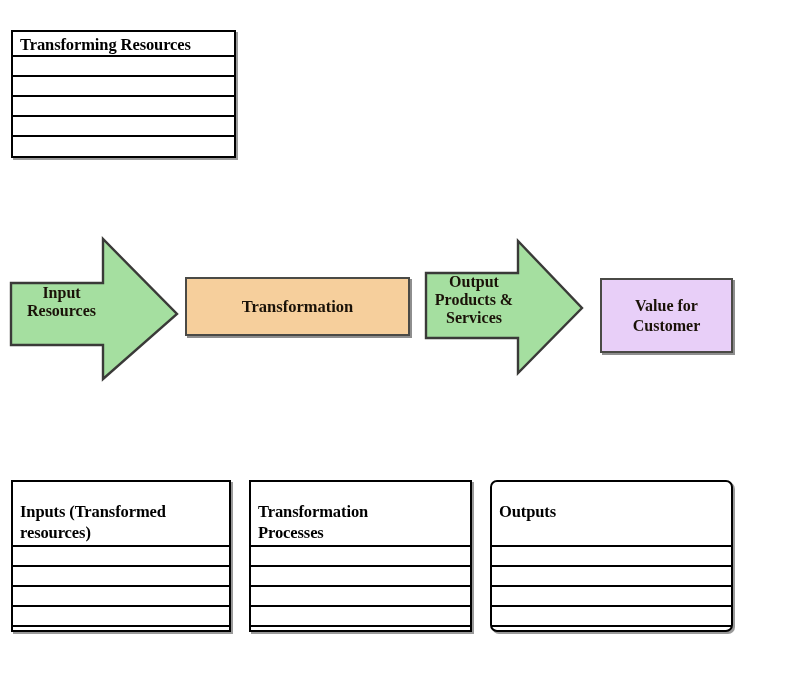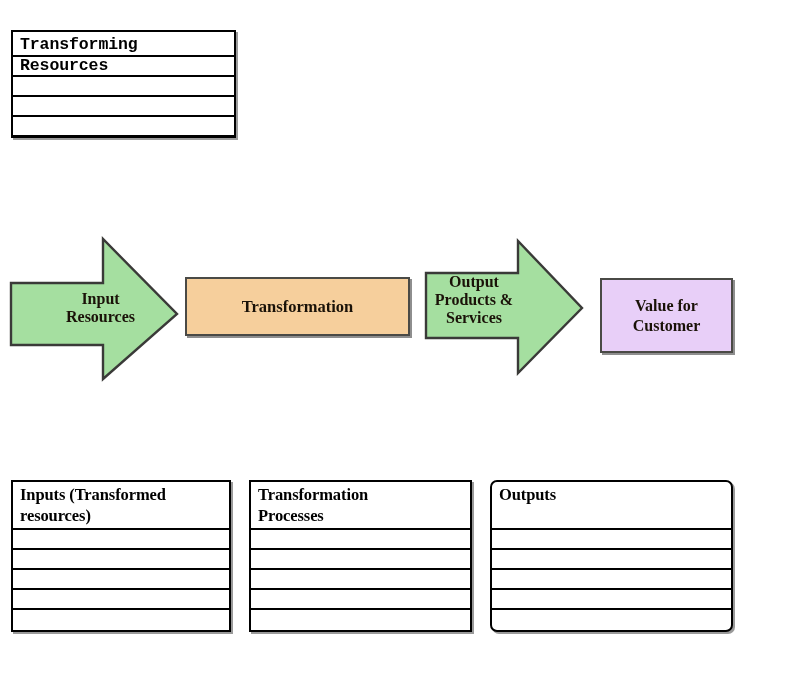--- a/index.html
+++ b/index.html
@@ -41,54 +41,53 @@
   }
   .grid-row.last {
     border-bottom: none;
   }
 
   
   #table-transforming-resources {
     left: 11px;
     top: 30px;
     width: 225px;
-    height: 108px;
-    font-family: Liberation Mono, monospace;
+    height: 128px;
   }
   #table-transforming-resources .grid-header {
     height: 25px;
   }
   #table-transforming-resources .grid-row {
     height: 20px;
   }
 
   
   .bottom-table { top: 480px; height: 152px; }
   #table-inputs        { left: 11px;  width: 220px; }
   #table-processes     { left: 249px; width: 223px; }
   #table-outputs       { left: 490px; width: 243px; border-radius: 7px; }
-  .bottom-table .grid-header { height: 48px; }
+  .bottom-table .grid-header { height: 48px; margin-top: 17px; }
   .bottom-table .grid-row    { height: 20px; }
 
   
   .arrow-svg { position: absolute; display: block; }
   .arrow-label {
     position: absolute;
     text-align: center;
     font-weight: bold;
     font-size: 16px;
     line-height: 18px;
     color: #1a1208;
     white-space: pre-line;
     pointer-events: none;
   }
 
   
   #arrow-input-resources { left: 4px;  top: 232px; }
-  #arrow-input-resources-label { left: 14px; top: 290px; width: 95px; padding-left: 39px; }
+  #arrow-input-resources-label { left: 14px; top: 284px; width: 95px; }
 
   
   #arrow-output-products { left: 420px; top: 236px; }
   #arrow-output-products-label { left: 428px; top: 273px; width: 92px; }
 
   
   .flow-box {
     position: absolute;
     box-sizing: border-box;
     border: 2px solid #4a4a46;

